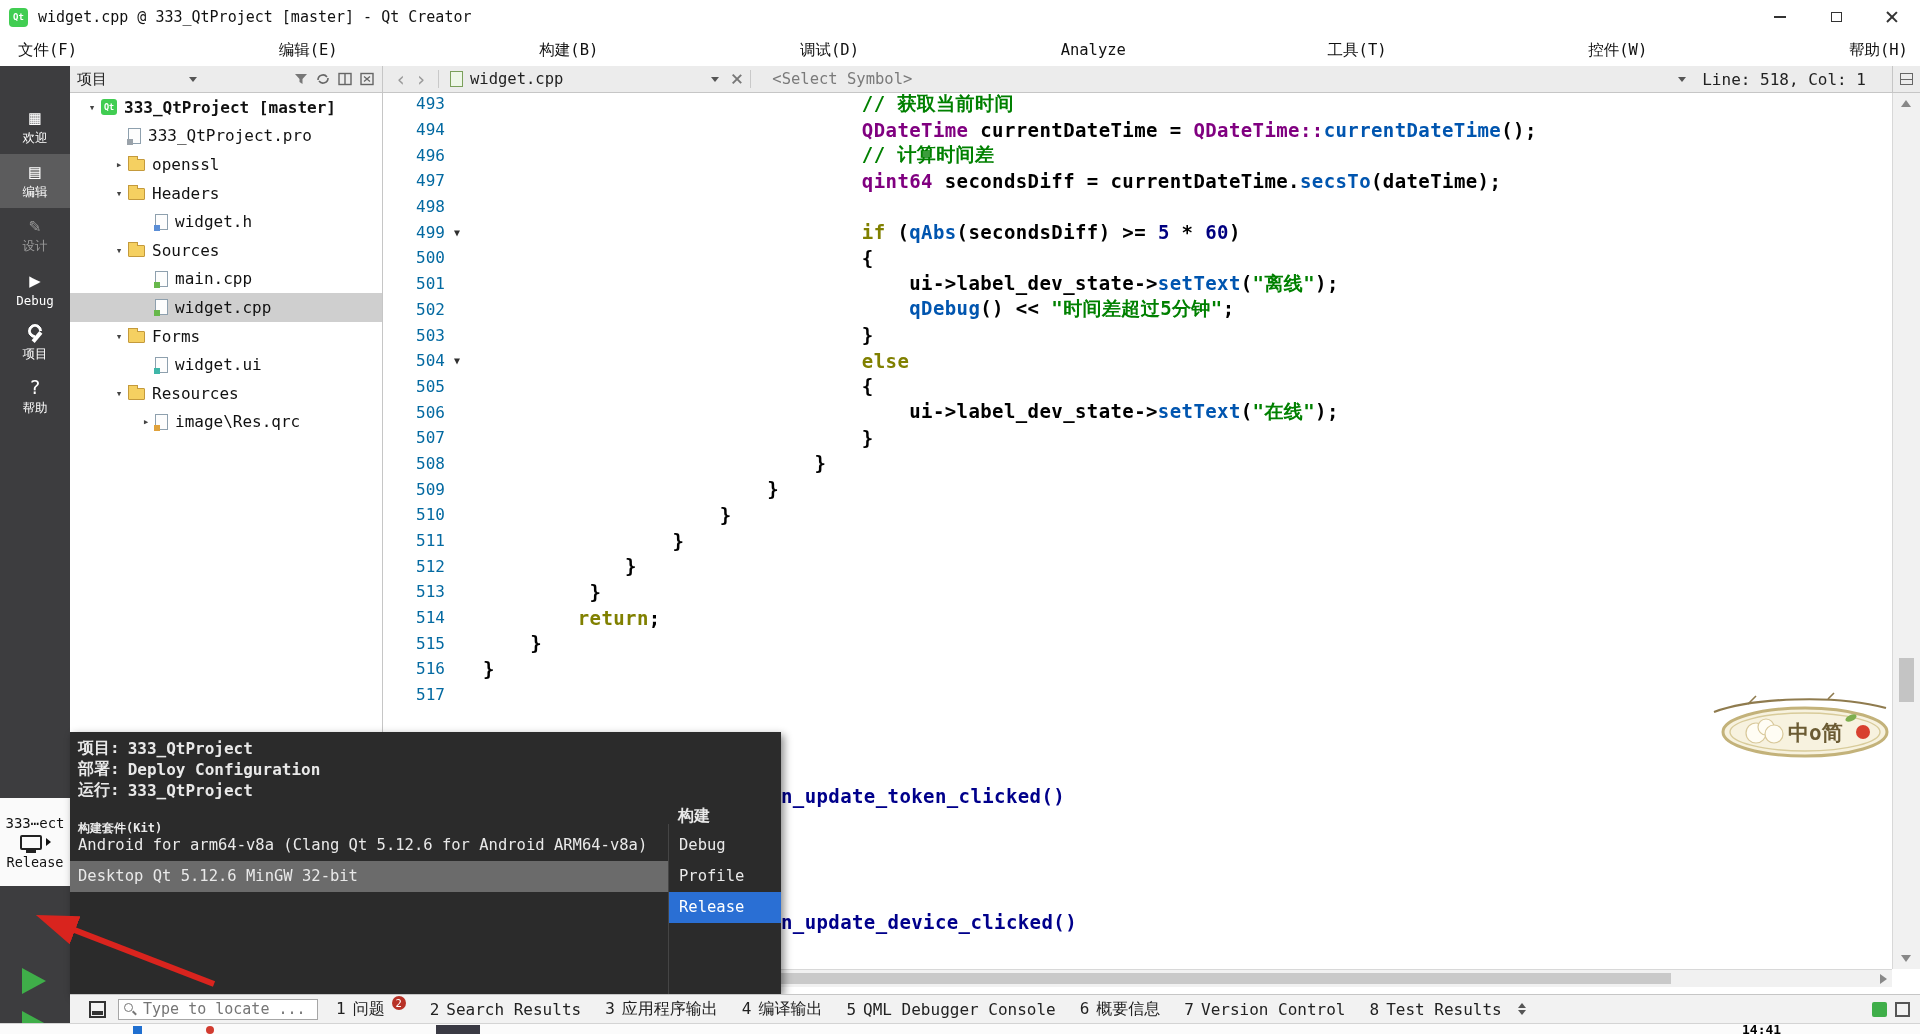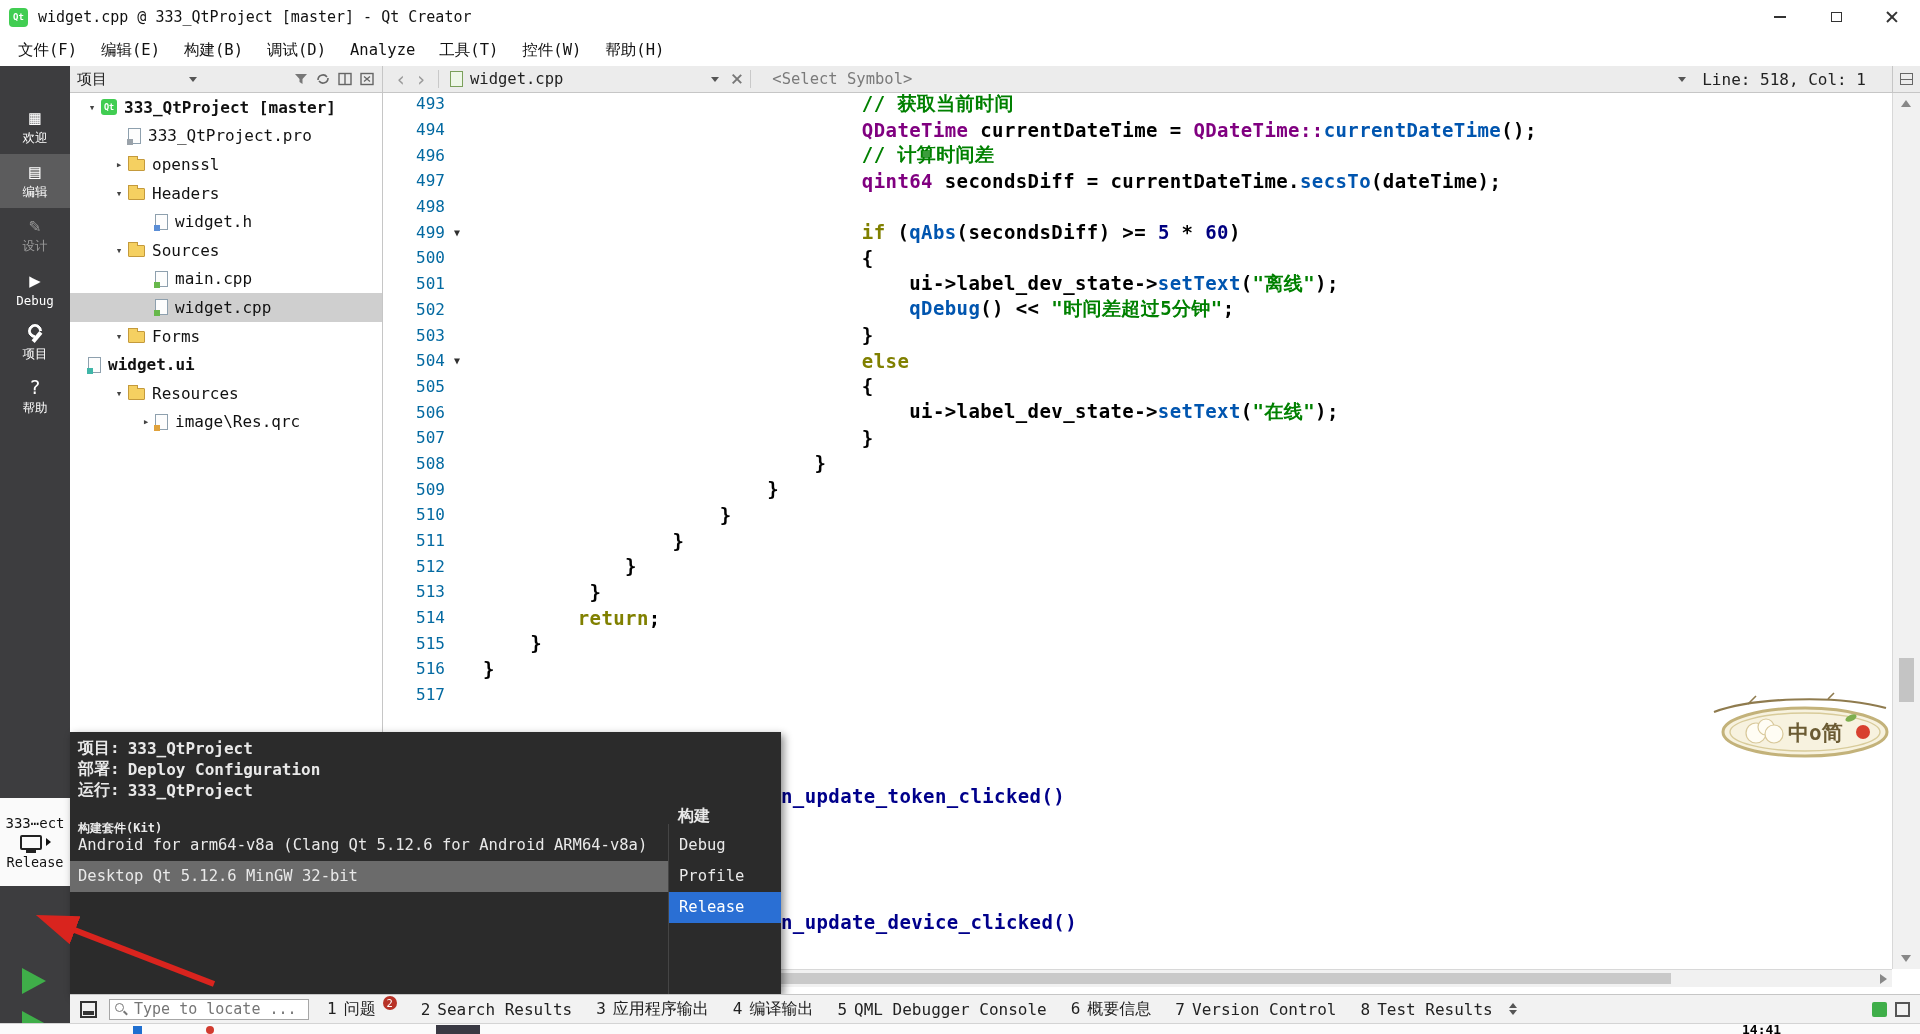--- a/index.html
+++ b/index.html
@@ -17,21 +17,21 @@
   .win-btn { width:56px; height:34px; display:flex; align-items:center; justify-content:center; }
   .glyph-min { width:12px; height:2px; background:#333; }
   .glyph-max { width:11px; height:10px; border:1.6px solid #333; }
   .glyph-close { position:relative; width:14px; height:14px; }
   .glyph-close::before,.glyph-close::after { content:""; position:absolute; left:6px; top:0;
     width:1.8px; height:14px; background:#333; }
   .glyph-close::before { transform:rotate(45deg); } .glyph-close::after { transform:rotate(-45deg); }
 
   
   #menubar { position:absolute; left:0; top:34px; width:1920px; height:32px; background:#fff;
-    display:flex; align-items:center; padding-left:6px; }
+    display:flex; align-items:center; padding-left:6px;justify-content:space-between; }
   .menu-item { padding:0 12px; line-height:32px; font-size:15.5px; color:#111; }
 
   
   #topbar { position:absolute; left:70px; top:66px; width:1850px; height:27px; background:#ececec;
     border-bottom:1px solid #c6c6c6; z-index:3; }
   #proj-header { position:absolute; left:0; top:0; width:313px; height:26px; border-right:1px solid #c6c6c6;
     display:flex; align-items:center; padding:0 7px; }
   #proj-combo-label { font-size:15px; color:#222; }
   .tri-down { width:0; height:0; border-left:4.5px solid transparent; border-right:4.5px solid transparent;
     border-top:5.5px solid #555; }
@@ -141,21 +141,21 @@
   #pp-kits { position:absolute; left:0; top:98px; width:598px; }
   .pp-kit-row { height:31px; line-height:31px; padding-left:8px; font-size:15.5px; white-space:nowrap; overflow:hidden; }
   .pp-kit-row.selected { background:#6b6b6b; }
   #pp-divider { position:absolute; left:598px; top:92px; bottom:0; width:1px; background:#454545; }
   #pp-builds { position:absolute; left:599px; top:98px; width:112px; }
   .pp-build-row { height:31px; line-height:31px; padding-left:10px; font-size:15.5px; }
   .pp-build-row.selected { background:#2a6fd4; color:#fff; }
 
   
   #statusbar { position:absolute; left:70px; top:994px; width:1850px; height:29px; background:#f2f2f2;
-    border-top:1px solid #c6c6c6; z-index:6; display:flex; align-items:center; padding-left:10px; }
+    border-top:1px solid #c6c6c6; z-index:6; display:flex; align-items:center; padding-left:19px; }
   #output-toggle { width:17px; height:17px; border:2px solid #333; position:relative; flex:none; }
   #output-toggle::after { content:""; position:absolute; left:1px; right:1px; bottom:1px; height:4px; background:#333; }
   #locator { position:relative; margin-left:12px; flex:none; }
   #locator input { width:200px; height:21px; border:1px solid #a6a6a6; background:#fff; font-size:15px;
     font-family:"DejaVu Sans Mono",monospace; color:#333; padding-left:24px; outline:none; }
   #locator .mag { position:absolute; left:6px; top:4px; width:9px; height:9px; border:1.6px solid #777; border-radius:50%; }
   #locator .mag::after { content:""; position:absolute; left:7px; top:8px; width:5px; height:1.8px; background:#777; transform:rotate(45deg); }
   #panes { display:flex; gap:24px; margin-left:18px; align-items:center; }
   .pane { display:flex; gap:7px; font-size:16px; color:#222; align-items:flex-start; }
   .pane .badge { background:#b83227; color:#fff; font-size:10.5px; width:14px; height:14px; border-radius:50%;
@@ -331,21 +331,21 @@
     <div class="tree-row selected" style="padding-left: 67px;">
       <span class="tw-arrow"></span>
       <span class="ico doc cpp-file-icon"></span>
       <span>widget.cpp</span>
     </div>
     <div class="tree-row" style="padding-left: 40px;">
       <span class="tw-arrow">▾</span>
       <span class="ico folder-icon"></span>
       <span>Forms</span>
     </div>
-    <div class="tree-row" style=" font-weight: bold;">
+    <div class="tree-row" style="padding-left: 67px;">
       <span class="tw-arrow"></span>
       <span class="ico doc ui-file-icon"></span>
       <span>widget.ui</span>
     </div>
     <div class="tree-row" style="padding-left: 40px;">
       <span class="tw-arrow">▾</span>
       <span class="ico folder-icon"></span>
       <span>Resources</span>
     </div>
     <div class="tree-row" style="padding-left: 67px;">

